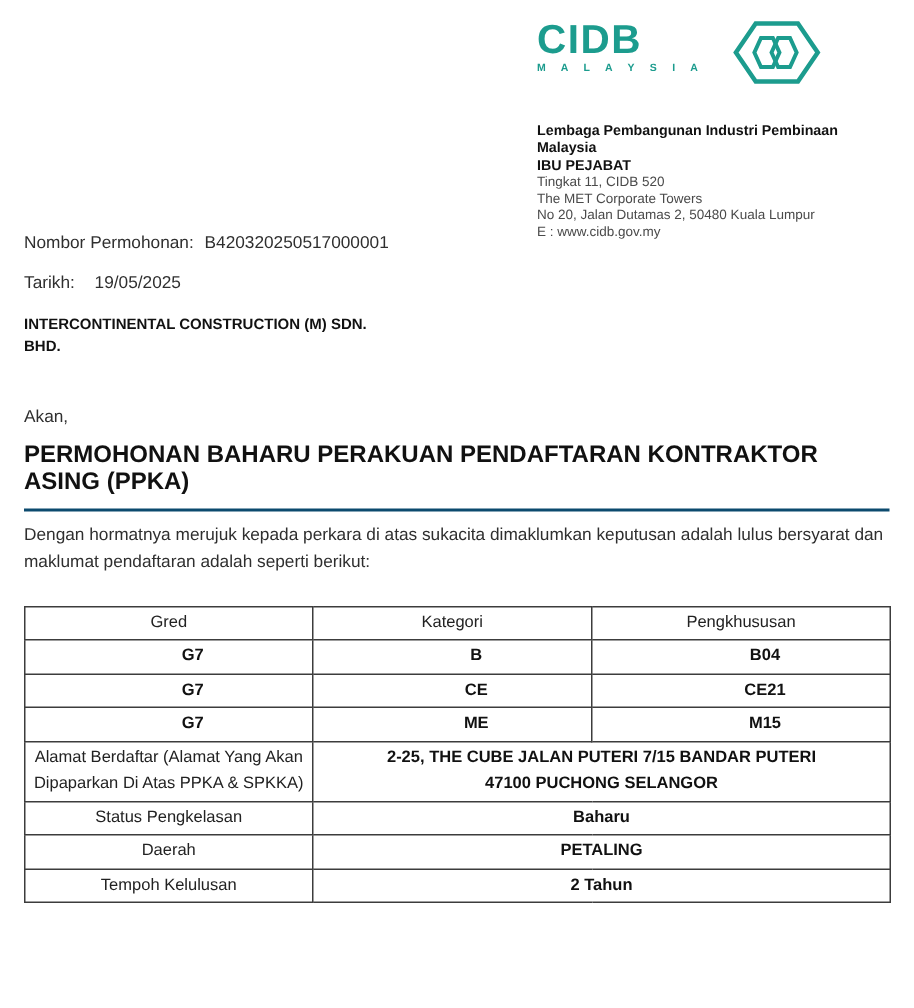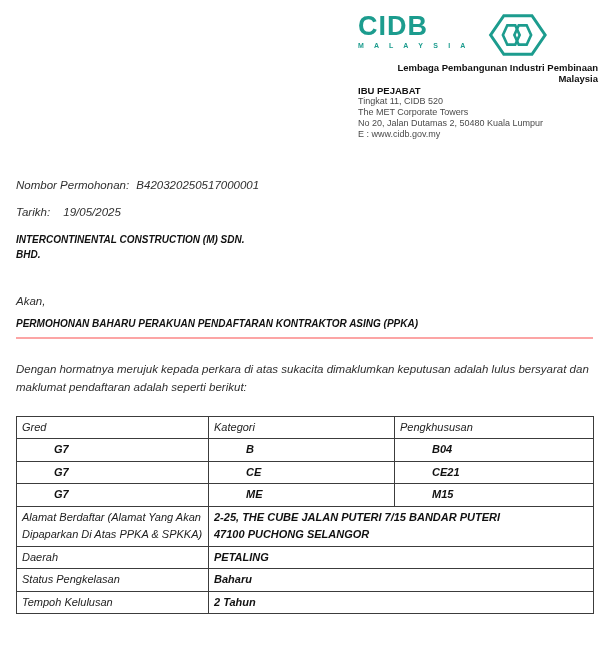--- a/index.html
+++ b/index.html
@@ -19,49 +19,49 @@
   .logo-text { line-height: 1; }
   .logo-brand {
     font-size: 27px; font-weight: bold; letter-spacing: 1px;
     color: #1c9c8e; line-height: 1;
   }
   .logo-sub {
     font-size: 7px; font-weight: bold; letter-spacing: 4.2px;
     color: #1c9c8e; margin-top: 2px;
   }
   .logo-mark { margin-top: 0px; }
-  .org-name { font-size: 9.5px; font-weight: bold; color: #111; margin-top: 2px; line-height: 1.15; text-align: right; }
+  .org-name { font-size: 9.5px; font-weight: bold; color: #111; margin-top: 21px; line-height: 1.15; }
   .office   { font-size: 9.5px; font-weight: bold; color: #111; line-height: 1.2; }
   .addr-line { font-size: 9px; color: #4a4a4a; line-height: 1.22; }
 
   
-  .content { position: absolute; left: 16px; top: 179px; width: 577px; font-style: italic; }
+  .content { position: absolute; left: 16px; top: 156px; width: 577px; }
   .meta-line { font-size: 11.5px; margin-bottom: 15px; }
   .meta-line .val { margin-left: 10px; }
   .recipient-name {
     font-size: 10px; font-weight: bold; color: #111;
     white-space: pre-line; line-height: 1.45; margin-bottom: 6px; width: 340px;
   }
   .recipient-addr { font-size: 11.5px; line-height: 1.42; width: 360px; }
   .salutation { font-size: 11.5px; margin-top: 33px; }
   .subject {
-    font-size: 10px; font-weight: bold; color: #111;
+    font-size: 16px; font-weight: bold; color: #111;
     margin-top: 11px; padding-bottom: 8px;
-    border-bottom: 2px solid #fca5a5;
+    border-bottom: 2px solid #0c4a6e;
   }
-  .body-par { font-size: 11.5px; line-height: 1.6; margin-top: 21px; width: 576px; }
+  .body-par { font-size: 11.5px; line-height: 1.6; margin-top: 7px; width: 576px; }
 
   
   table.details {
     border-collapse: collapse; width: 577px; margin-top: 19px;
     font-size: 11px; color: #222; table-layout: fixed;
   }
   table.details td {
     border: 1px solid #3c3c3c; padding: 2px 5px 3px 5px;
-    vertical-align: middle; line-height: 1.5;
+    vertical-align: middle; line-height: 1.5; text-align: center;
   }
   td.c1 { width: 192px; }
   td.c2 { width: 186px; }
   td.c3 { width: 199px; }
   tr.hdr td { height: 20px; font-weight: normal; }
   tr.grade td { height: 22px; font-weight: bold; color: #111; padding-left: 37px; }
   tr.detail td { height: 22px; }
   tr.detail td.label { font-weight: normal; }
   tr.detail td.value { font-weight: bold; color: #111; white-space: pre-line; }
   tr.alamat td.label { vertical-align: middle; line-height: 1.55; }
@@ -136,26 +136,26 @@
         <td class="c1">G7</td>
         <td class="c2">ME</td>
         <td class="c3">M15</td>
       </tr>
       <tr class="detail alamat">
         <td class="c1 label">Alamat Berdaftar (Alamat Yang Akan Dipaparkan Di Atas PPKA &amp; SPKKA)</td>
         <td class="value" colspan="2">2-25, THE CUBE JALAN PUTERI 7/15 BANDAR PUTERI
 47100 PUCHONG SELANGOR</td>
       </tr>
       <tr class="detail">
+        <td class="c1 label">Status Pengkelasan</td>
+        <td class="value" colspan="2">Baharu</td>
+      </tr>
+      <tr class="detail">
         <td class="c1 label">Daerah</td>
         <td class="value" colspan="2">PETALING</td>
-      </tr>
-      <tr class="detail">
-        <td class="c1 label">Status Pengkelasan</td>
-        <td class="value" colspan="2">Baharu</td>
       </tr>
       <tr class="detail">
         <td class="c1 label">Tempoh Kelulusan</td>
         <td class="value" colspan="2">2 Tahun</td>
       </tr>
     </tbody>
       </table>
 
   </div>
 </div>

